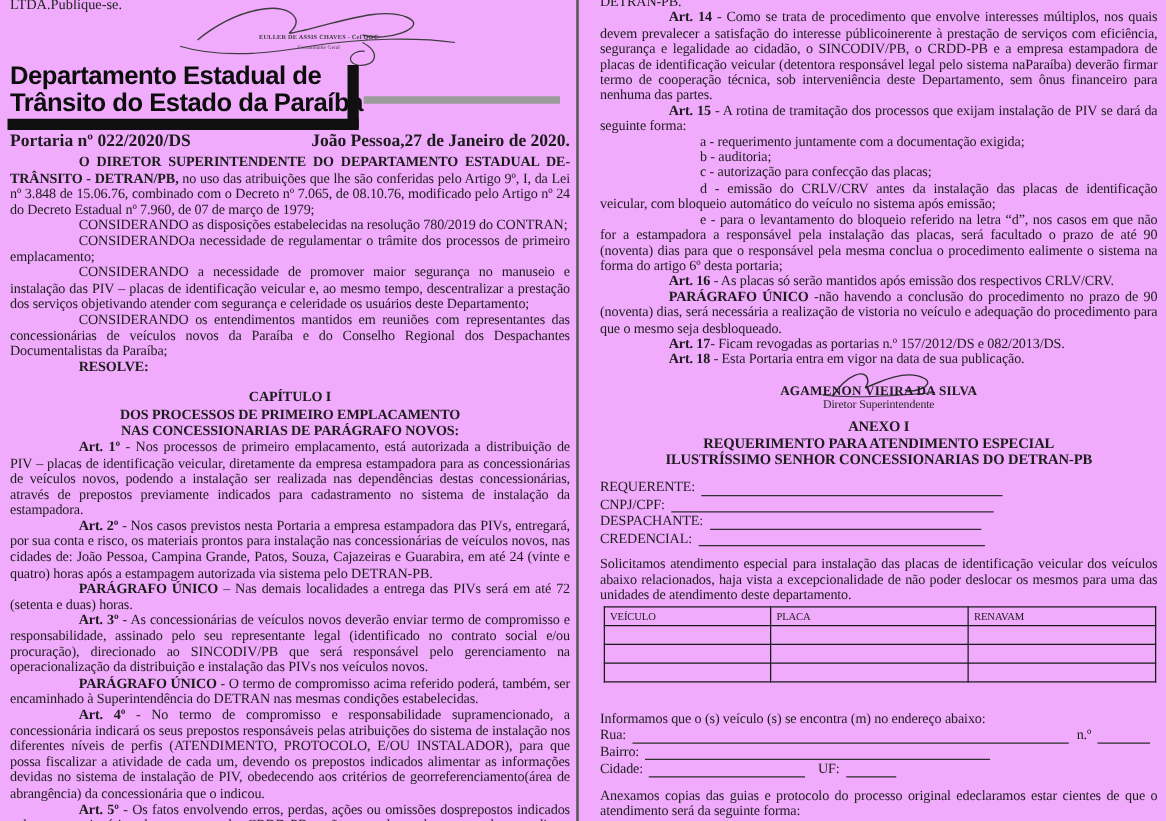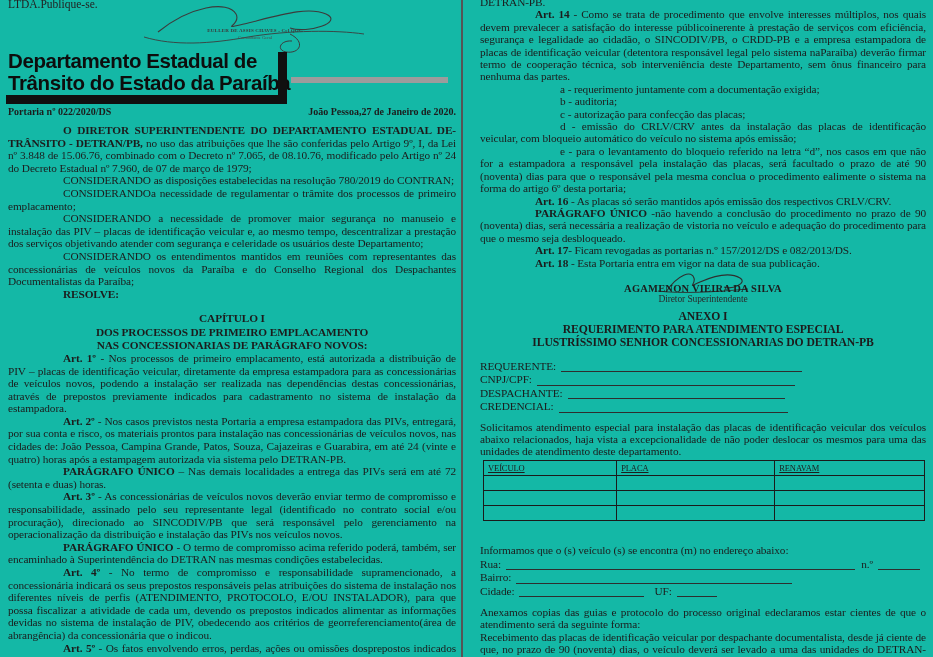--- a/index.html
+++ b/index.html
@@ -2,21 +2,21 @@
 <html><head>
 <meta charset="utf-8">
 <style>
   html,body { margin:0; padding:0; }
   body {
     width:933px; height:657px; overflow:hidden;
     background:#ffffff;
     font-family:"Liberation Serif", serif;
     color:#1c1c1c;
   }
-  .page { position:relative; width:933px; height:657px; background:#14b8a6; }
+  .page { position:relative; width:933px; height:657px; background:#f0abfc; }
 
   .divider { position:absolute; left:461px; top:0; width:2px; height:657px; background:#555555; }
 
   
   .top-line { position:absolute; left:8px; top:-2px; font-size:11.5px; color:#222; }
 
   .sig1 { position:absolute; left:140px; top:4px; width:230px; height:52px; }
   .sig1 svg { position:absolute; left:0; top:0; }
   .sig1 .sig1-name { position:absolute; left:0; top:24px; width:230px; text-align:center;
     font-size:5px; letter-spacing:0.2px; color:#3a3a3a; font-weight:bold; }
@@ -24,21 +24,21 @@
     font-size:4.5px; color:#4a4a4a; }
 
   .masthead-title { position:absolute; left:8px; top:50px; width:280px;
     font-family:"Liberation Sans", sans-serif; font-weight:700;
     font-size:20.5px; line-height:21.5px; letter-spacing:-0.4px; color:#0d0d0d; white-space:nowrap; }
   .vbar  { position:absolute; left:278px; top:52px; width:9px; height:50px; background:#101010; }
   .hbar  { position:absolute; left:6px;  top:95px; width:281px; height:9px; background:#101010; }
   .graybar { position:absolute; left:291px; top:77px; width:157px; height:6px; background:#9c9c9c; }
 
   .portaria-row { position:absolute; left:8px; top:106px; width:448px;
-    display:flex; justify-content:space-between; font-weight:bold; font-size:10px; }
+    display:flex; justify-content:space-between; font-weight:bold; font-size:14px; }
 
   
   .col-left-body { position:absolute; left:8px; top:124px; width:448px;
     font-size:11.3px; line-height:12.6px; text-align:justify; letter-spacing:-0.1px; }
   .col-right-body { position:absolute; left:480px; top:-4px; width:446px;
     font-size:11.3px; line-height:12.4px; text-align:justify; letter-spacing:-0.1px; }
 
   .p  { margin:0; text-indent:55px; }
   .p0 { margin:0; text-indent:0; }
   .li { margin:0; text-indent:80px; }
@@ -55,21 +55,21 @@
   .anexo { text-align:center; font-weight:bold; margin:5px 0 9px; font-size:11.7px; }
   .anexo div { line-height:13.2px; }
 
   .frow { display:flex; align-items:flex-end; height:13.5px; margin:0; }
   .frow .lbl { white-space:nowrap; padding-right:5px; }
   .fill { flex:1 1 auto; border-bottom:1px solid #2e2e2e; height:10px; }
   .fillw { border-bottom:1px solid #2e2e2e; height:10px; display:inline-block; }
 
   .vtable { border-collapse:collapse; width:442px; margin:2px 0 0 3px; table-layout:fixed; }
   .vtable th, .vtable td { border:1px solid #1b1b1b; font-size:8.5px; font-weight:normal;
-    text-align:left; padding:1px 4px; height:10px;text-decoration:underline; }
+    text-align:left; padding:1px 4px; height:10px; }
   .vtable td { height:12px; }
   .c1 { width:30%; } .c2 { width:36%; } .c3 { width:34%; }
 
   .mt6 { margin-top:23px; } .mt8 { margin-top:8px; } .mt9 { margin-top:9px; }
 </style>
 </head>
 <body>
 
 <div class="page">
 
@@ -120,20 +120,21 @@
     <p class="p"><b>Art. 3º</b><span> - As concessionárias de veículos novos deverão enviar termo de compromisso e responsabilidade, assinado pelo seu representante legal (identificado no contrato social e/ou procuração), direcionado ao SINCODIV/PB que será responsável pelo gerenciamento na operacionalização da distribuição e instalação das PIVs nos veículos novos.</span></p>
     <p class="p"><b>PARÁGRAFO ÚNICO</b><span> - O termo de compromisso acima referido poderá, também, ser encaminhado à Superintendência do DETRAN nas mesmas condições estabelecidas.</span></p>
     <p class="p"><b>Art. 4º</b><span> - No termo de compromisso e responsabilidade supramencionado, a concessionária indicará os seus prepostos responsáveis pelas atribuições do sistema de instalação nos diferentes níveis de perfis (ATENDIMENTO, PROTOCOLO, E/OU INSTALADOR), para que possa fiscalizar a atividade de cada um, devendo os prepostos indicados alimentar as informações devidas no sistema de instalação de PIV, obedecendo aos critérios de georreferenciamento(área de abrangência) da concessionária que o indicou.</span></p>
     <p class="p"><b>Art. 5º</b><span> - Os fatos envolvendo erros, perdas, ações ou omissões dosprepostos indicados pelas concessionárias, bem como pelo CRDD-PB serão apurados pela estampadora mediante informações do sistema específico e encaminhados a Corregedoria deste Departamento para as providências cabíveis e necessárias.</span></p>
   </div>
 
   <div class="col-right-body">
     <p class="p0">DETRAN-PB.</p>
 
     <p class="p"><b>Art. 14</b><span> - Como se trata de procedimento que envolve interesses múltiplos, nos quais devem prevalecer a satisfação do interesse públicoinerente à prestação de serviços com eficiência, segurança e legalidade ao cidadão, o SINCODIV/PB, o CRDD-PB e a empresa estampadora de placas de identificação veicular (detentora responsável legal pelo sistema naParaíba) deverão firmar termo de cooperação técnica, sob interveniência deste Departamento, sem ônus financeiro para nenhuma das partes.</span></p>
+    <p class="p"><b>Art. 15</b><span> - A rotina de tramitação dos processos que exijam instalação de PIV se dará da seguinte forma:</span></p>
 
     <p class="li">a - requerimento juntamente com a documentação exigida;</p>
     <p class="li">b - auditoria;</p>
     <p class="li">c - autorização para confecção das placas;</p>
     <p class="li">d - emissão do CRLV/CRV antes da instalação das placas de identificação veicular, com bloqueio automático do veículo no sistema após emissão;</p>
     <p class="li">e - para o levantamento do bloqueio referido na letra “d”, nos casos em que não for a estampadora a responsável pela instalação das placas, será facultado o prazo de até 90 (noventa) dias para que o responsável pela mesma conclua o procedimento ealimente o sistema na forma do artigo 6º desta portaria;</p>
 
     <p class="p"><b>Art. 16</b><span> - As placas só serão mantidos após emissão dos respectivos CRLV/CRV.</span></p>
     <p class="p"><b>PARÁGRAFO ÚNICO</b><span> -não havendo a conclusão do procedimento no prazo de 90 (noventa) dias, será necessária a realização de vistoria no veículo e adequação do procedimento para que o mesmo seja desbloqueado.</span></p>
     <p class="p"><b>Art. 17</b><span>- Ficam revogadas as portarias n.º 157/2012/DS e 082/2013/DS.</span></p>

